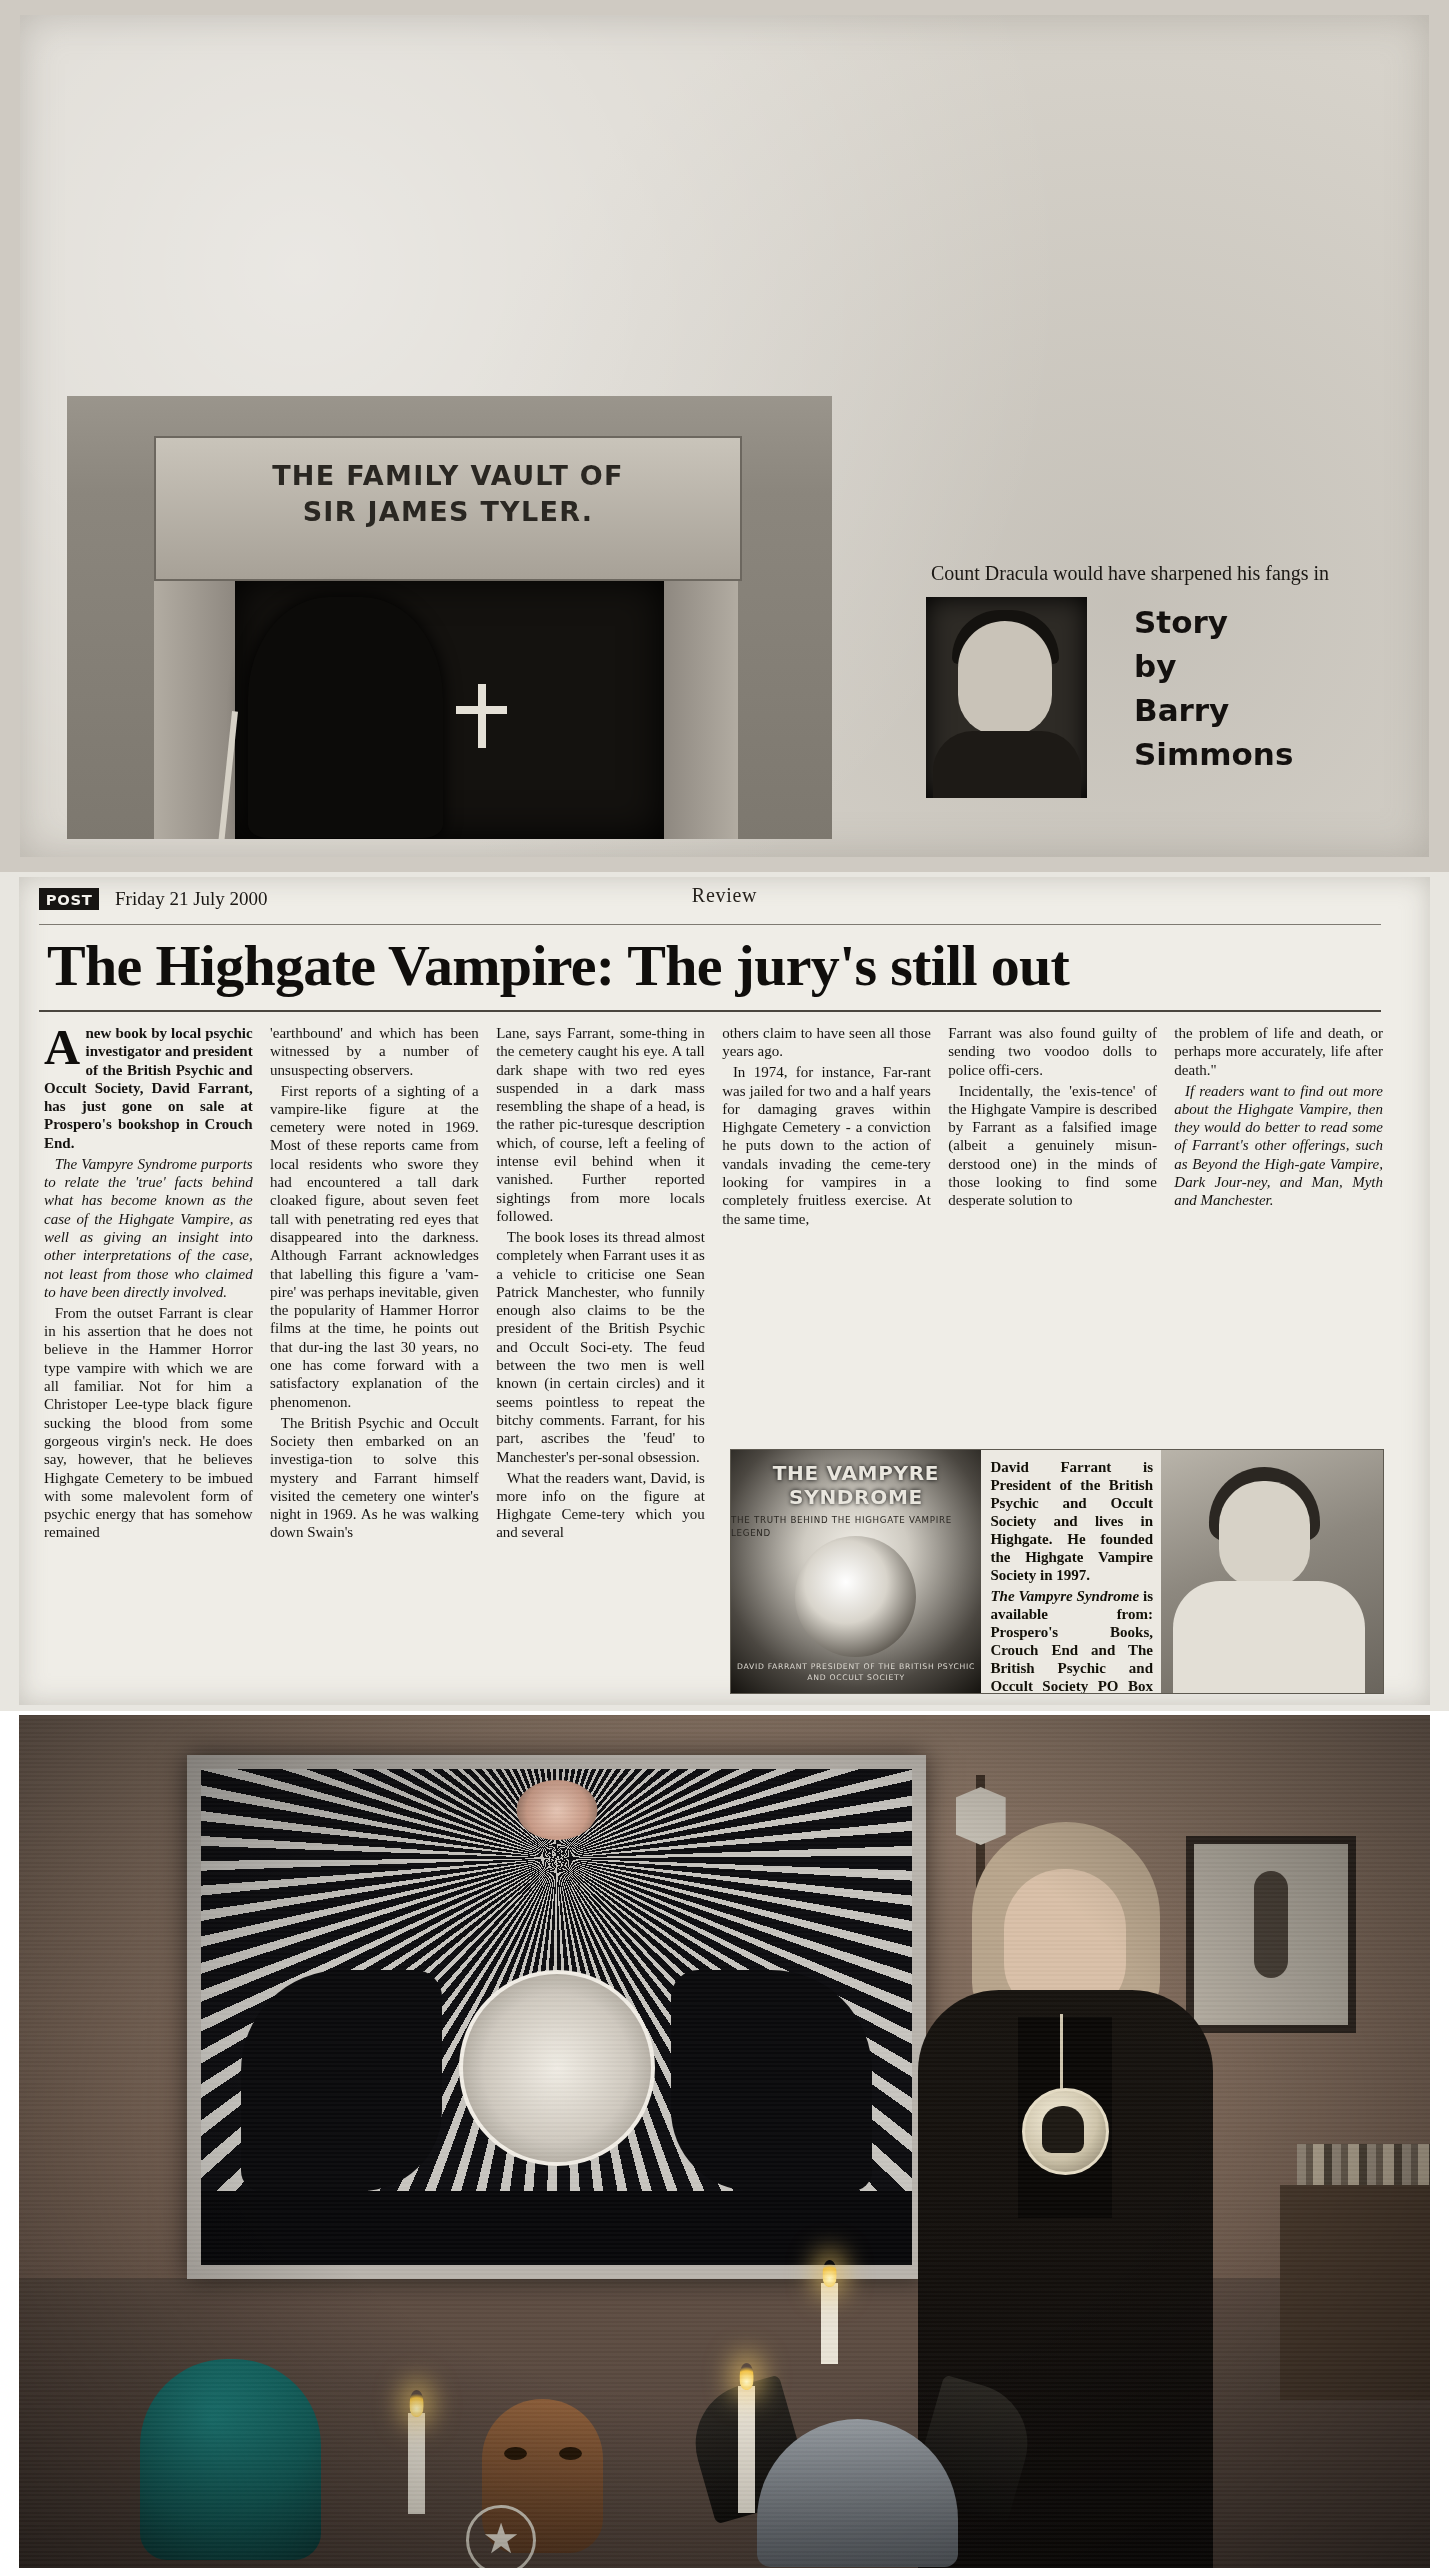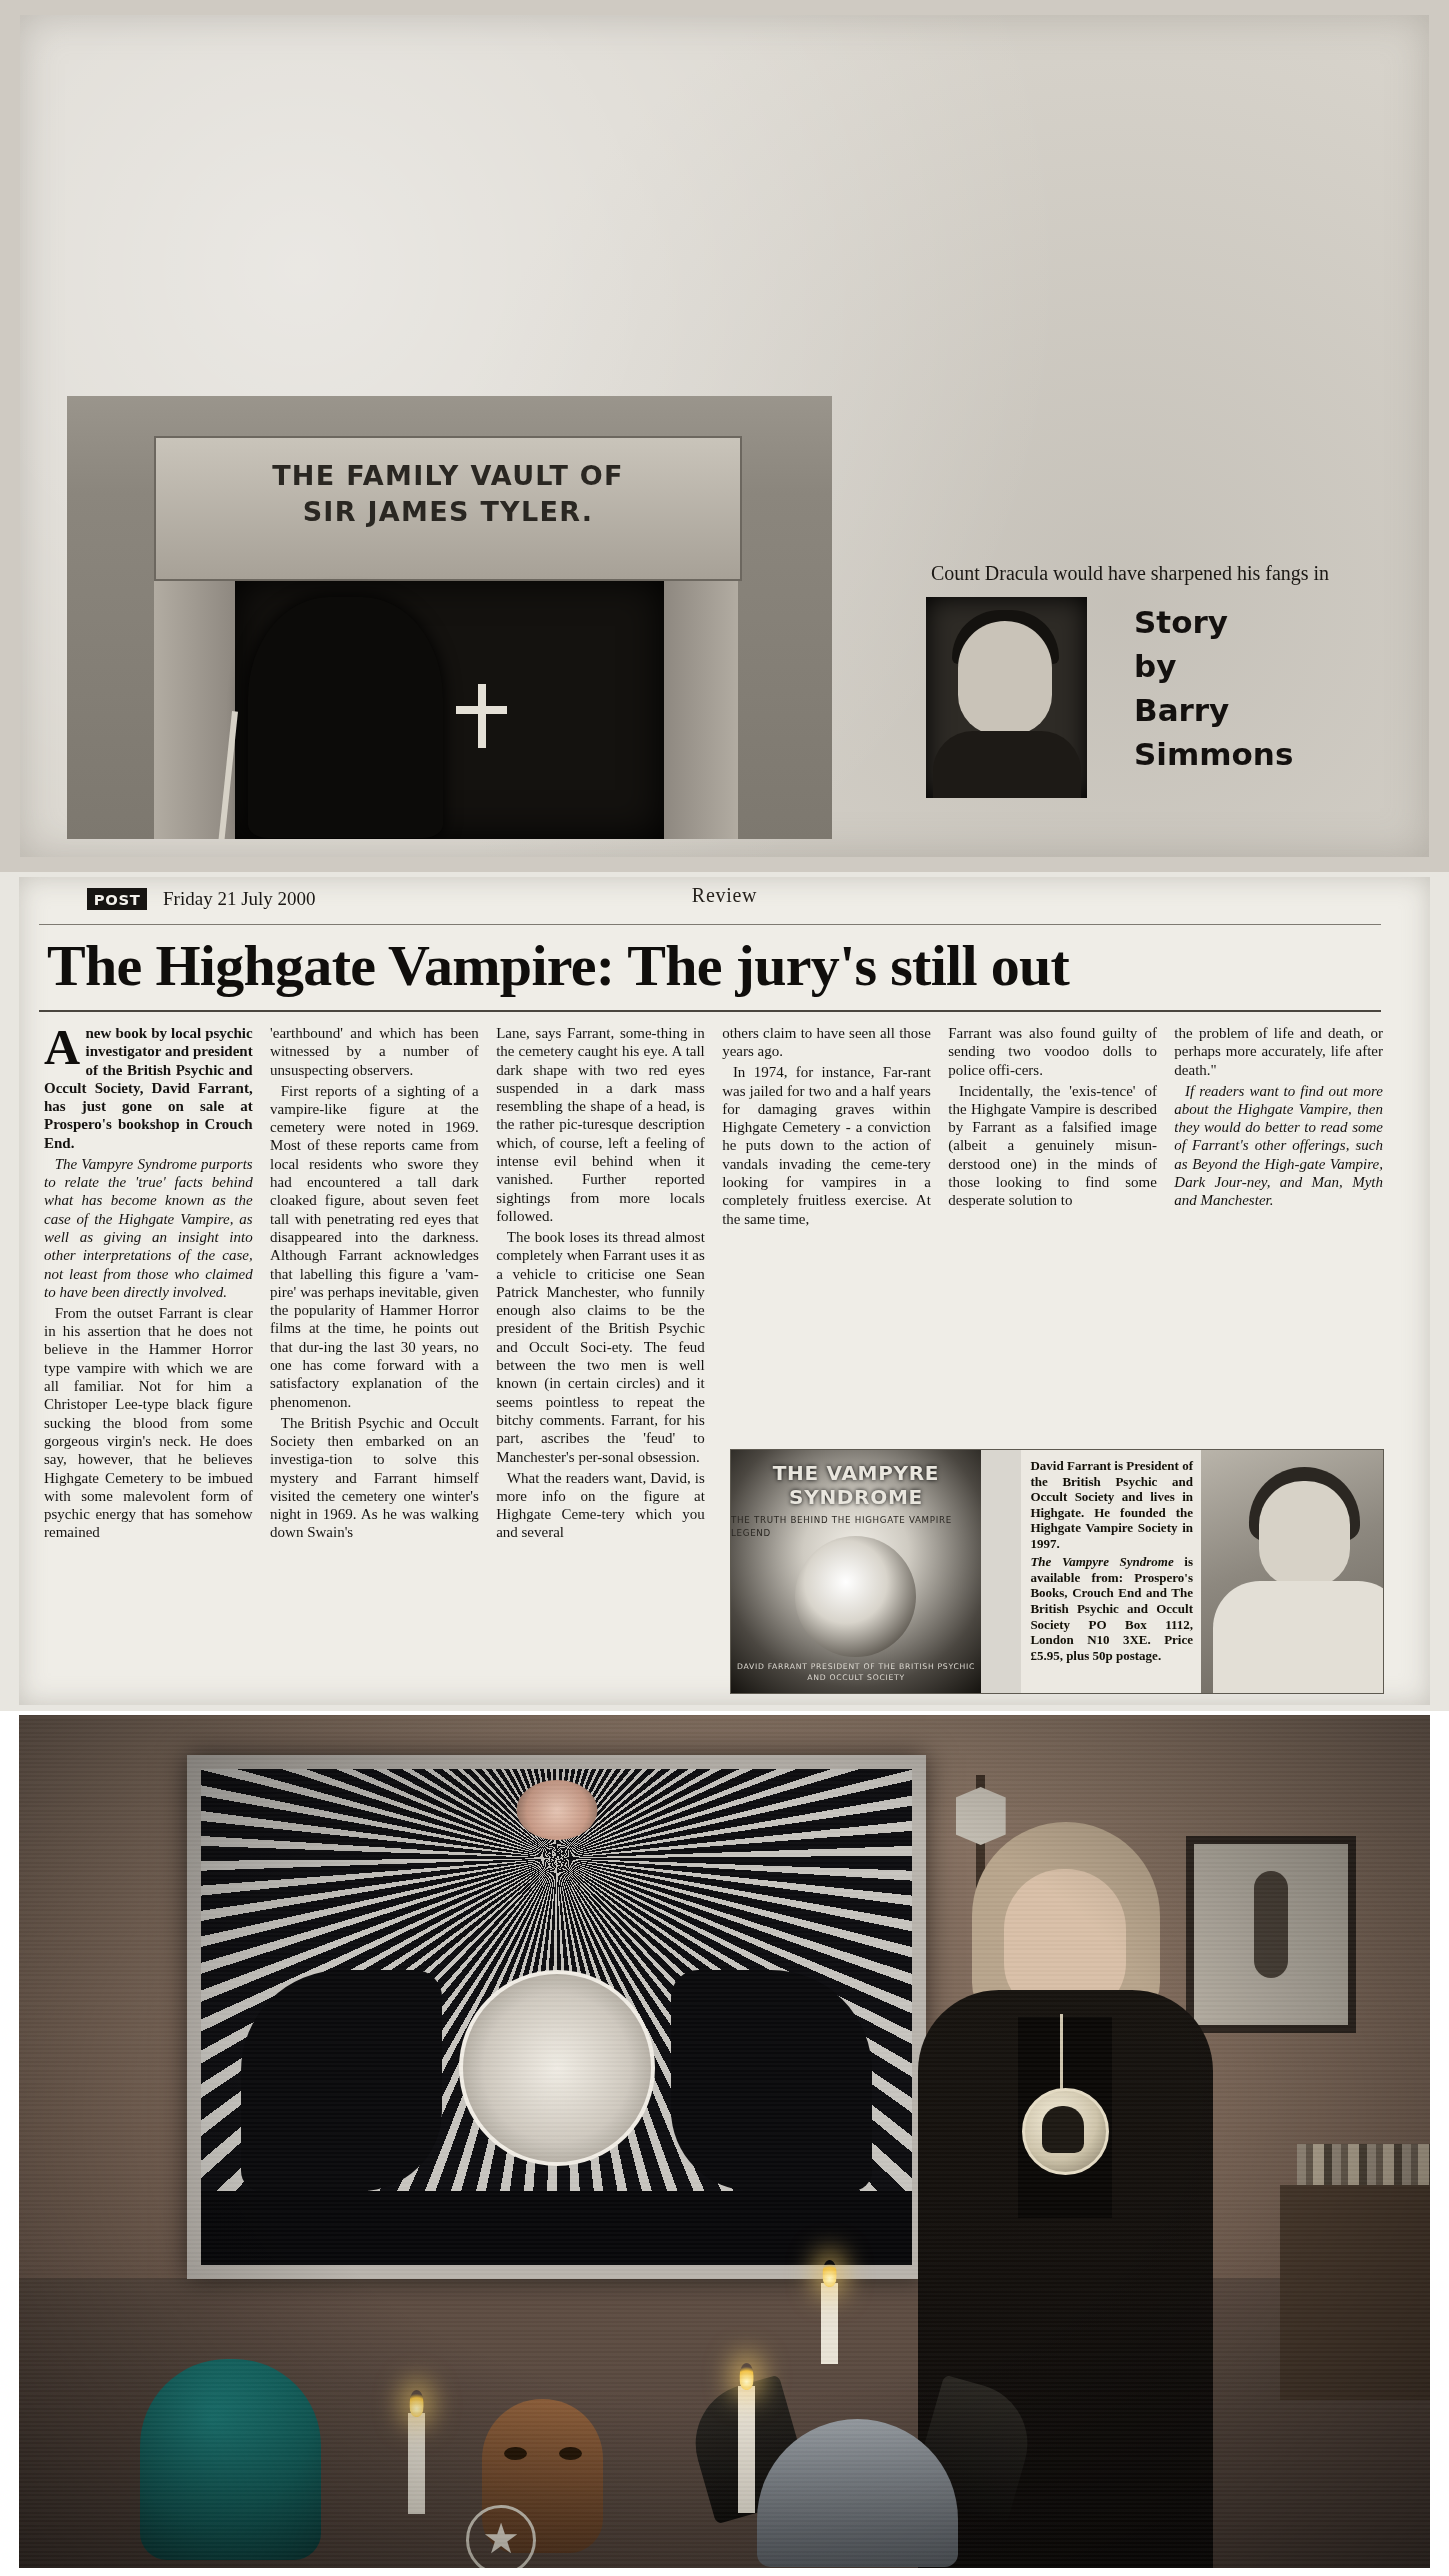--- a/index.html
+++ b/index.html
@@ -166,21 +166,20 @@
     position: absolute; left: 39px; top: 16px; width: 1342px; height: 29.5px;
   }
   .p2-flag {
     display: inline-block;
     background: #171513; color: #f3f1ec;
     font-family: "DejaVu Sans", sans-serif;
     font-weight: 700; font-size: 14.8px;
     padding: 2.7px 6.7px 2px 6.7px;
     letter-spacing: 0.7px;
     vertical-align: middle;
-    margin-left: 48px;
   }
   .p2-date {
     display: inline-block;
     font-family: "Liberation Serif", serif;
     font-size: 19px; color: #1a1714;
     margin-left: 13px; vertical-align: middle;
   }
   .p2-review {
     position: absolute; left: 0; right: 0; top: 12px;
     text-align: center;
@@ -266,25 +265,24 @@
   .fig-book .orb {
     position: absolute; left: 64px; top: 86px; width: 121px; height: 121px;
     border-radius: 50%;
     background: radial-gradient(circle at 42% 38%, #ffffff 0%, #d8d4cb 40%, #5c574f 78%, #1b1815 100%);
   }
   .fig-caption {
     width: 180px; height: 100%;
     padding: 8px 8px 0 9.4px;
     box-sizing: border-box;
     font-family: "Liberation Serif", serif;
-    font-size: 13px; line-height: 1.2; text-align: justify;
+    font-size: 15px; line-height: 1.2; text-align: justify;
     font-weight: 700;
     color: #121008;
     background: #ece9e2;
-    margin-left: 40px;
   }
   .fig-caption .ital { font-style: italic; font-weight: 700; }
   .fig-caption p { margin: 0 0 2.7px 0; text-indent: 0; }
   .fig-portrait {
     flex: 1; height: 100%;
     background: linear-gradient(160deg,#b9b4aa 0%, #8d887f 45%, #6a655d 100%);
     position: relative;
     overflow: hidden;
   }
   .fig-portrait .head {

